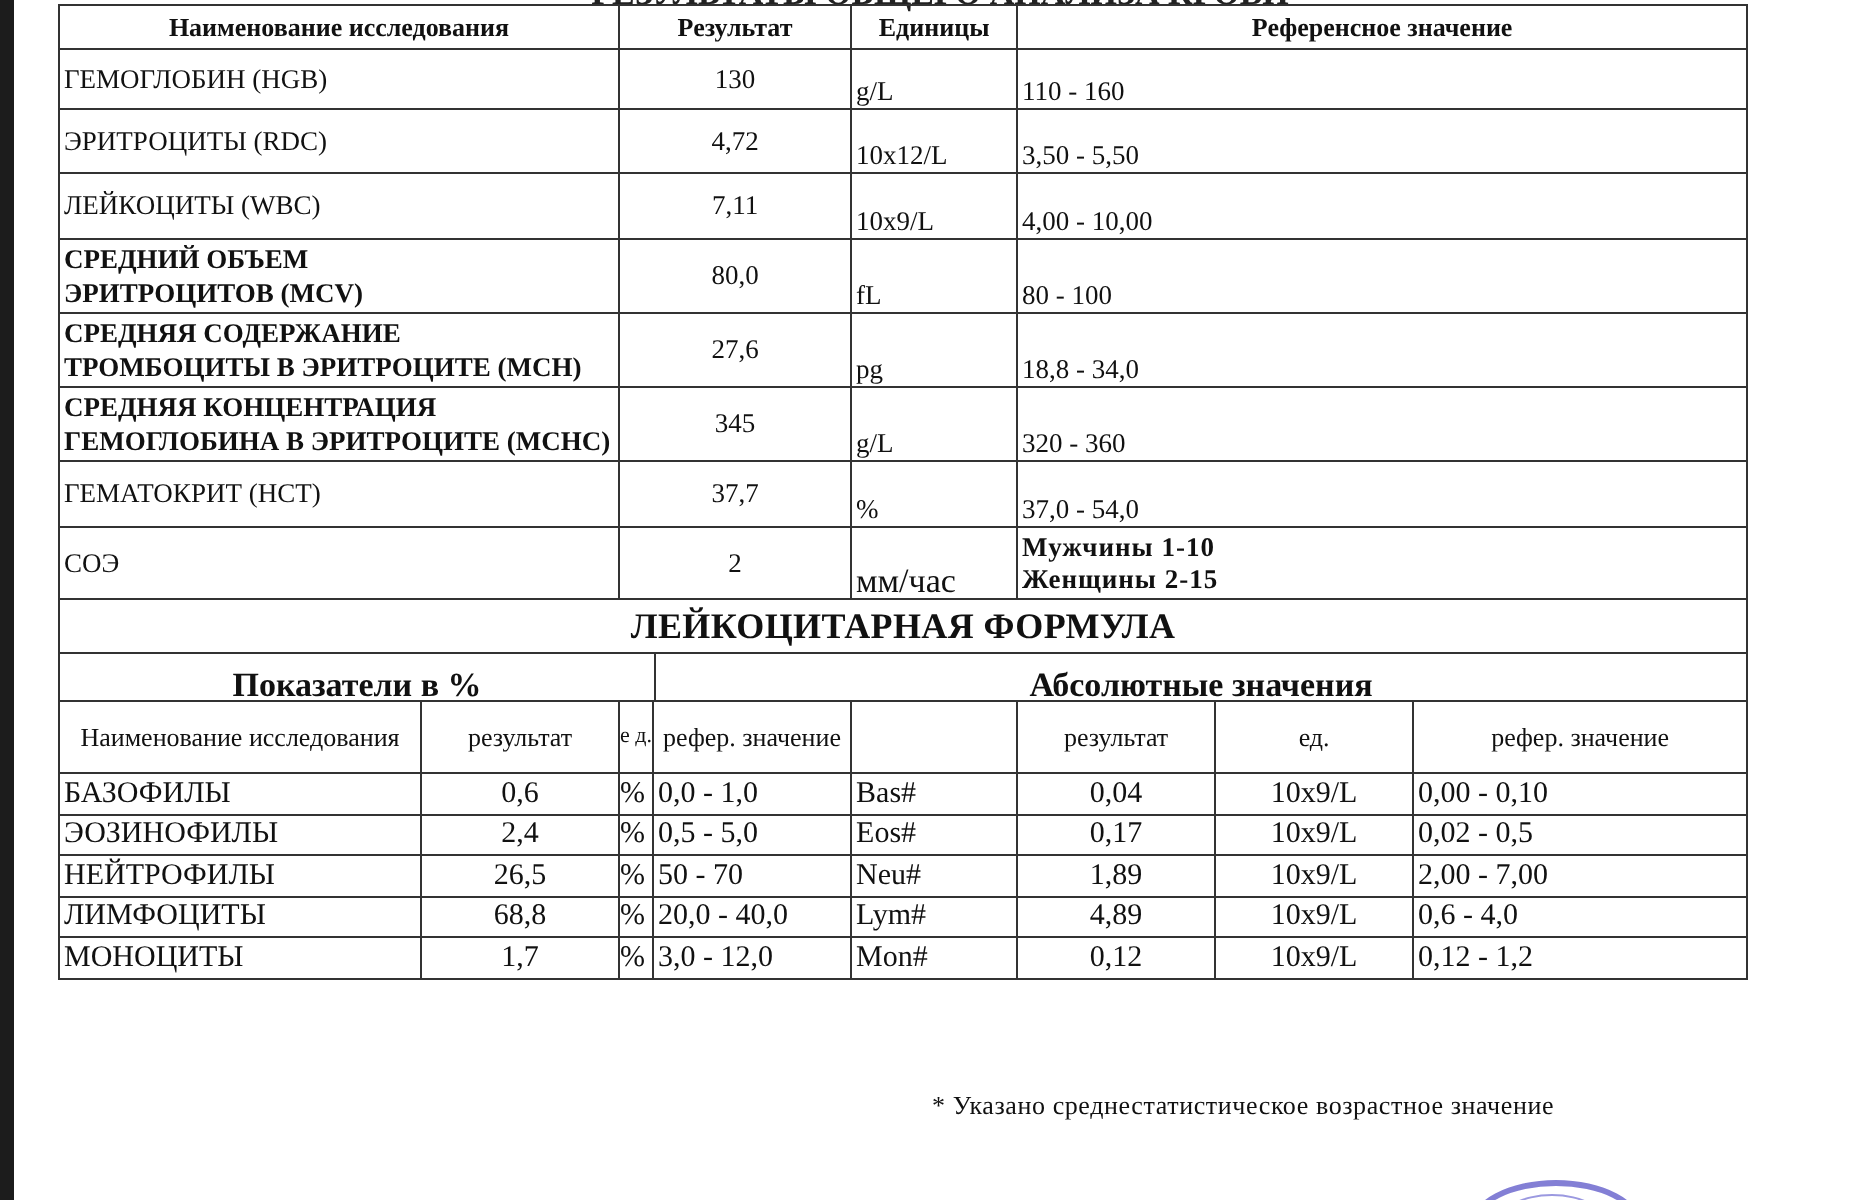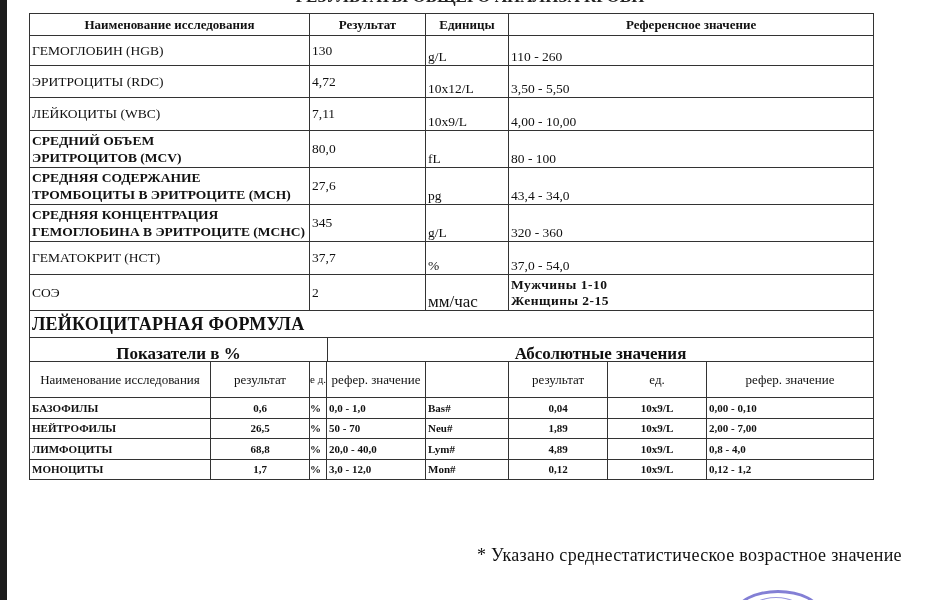--- a/index.html
+++ b/index.html
@@ -7,32 +7,32 @@
     width:935px; height:600px; overflow:hidden; position:relative;
     background:#ffffff;
     font-family:"Liberation Serif","DejaVu Serif",serif;
     color:#111;
   }
   .left-strip { position:absolute; left:0; top:0; width:7px; height:600px; background:#1c1c1c; }
   .title-clip { position:absolute; left:260px; top:-13px; width:420px; height:20px; text-align:center;
     font-size:17px; font-weight:bold; color:#222; white-space:nowrap; overflow:hidden; }
   table { border-collapse:collapse; position:absolute; table-layout:fixed; }
   td { border:1.5px solid #333; padding:0 2px; font-size:13.5px; line-height:14px; overflow:hidden; white-space:nowrap; }
-  #main { left:29px; top:13px; width:844px; }
+  #main { left:29px; top:2px; width:844px; }
   #main th { border:1.5px solid #333; font-size:13px; font-weight:bold; height:20px; padding:0; text-align:center; }
   .c { text-align:center; }
   .unit, .ref { vertical-align:bottom; padding-bottom:1px; }
-  .res { vertical-align:middle; }
+  .res { vertical-align:middle; text-align:center; }
   .name2 { white-space:normal; line-height:17px;font-weight:bold; }
-  .formula-title { text-align:left; font-size:18px; font-weight:bold; height:26px; letter-spacing:0.2px; }
+  .formula-title { text-align:center; font-size:18px; font-weight:bold; height:26px; letter-spacing:0.2px; }
   .sub-h { text-align:center; font-size:17px; font-weight:bold; height:23px; vertical-align:bottom; }
   .col-h { text-align:center; font-size:13px; height:35px; line-height:15px; white-space:normal; }
-  .dr td { height:19.5px; font-size:11px;font-weight:bold; }
+  .dr td { height:19.5px; font-size:15px; }
   .ed-h { font-size:11px; line-height:13px; text-align:right; padding:0; }
-  .footnote { position:absolute; left:477px; top:545px; font-size:18px; letter-spacing:0.3px; white-space:nowrap; }
+  .footnote { position:absolute; left:466px; top:545px; font-size:13px; letter-spacing:0.3px; white-space:nowrap; }
   .stamp { position:absolute; left:735px; top:590px; width:80px; height:40px; border-radius:50%;
     border:3px solid #5a55c8; opacity:0.75; }
   .stamp-inner { position:absolute; left:10px; top:4px; width:54px; height:30px; border-radius:50%; border:1.5px solid #7a77d6; }
 </style>
 </head>
 <body>
 
 <div class="left-strip"></div>
 <div class="title-clip">РЕЗУЛЬТАТЫ ОБЩЕГО АНАЛИЗА КРОВИ</div>
 
@@ -54,21 +54,21 @@
     <th colspan="2" style="width:298px">Наименование исследования</th>
     <th colspan="3">Результат</th>
     <th colspan="2">Единицы</th>
     <th colspan="3">Референсное значение</th>
   </tr>
 
   <tr style="height:30px">
     <td colspan="2">ГЕМОГЛОБИН (HGB)</td>
     <td colspan="3" class="res">130</td>
     <td colspan="2" class="unit">g/L</td>
-    <td colspan="3" class="ref">110 - 260</td>
+    <td colspan="3" class="ref">110 - 160</td>
   </tr>
 
   <tr style="height:32px">
     <td colspan="2">ЭРИТРОЦИТЫ (RDC)</td>
     <td colspan="3" class="res">4,72</td>
     <td colspan="2" class="unit">10x12/L</td>
     <td colspan="3" class="ref">3,50 - 5,50</td>
   </tr>
 
   <tr style="height:33px">
@@ -89,21 +89,21 @@
     <td colspan="3" class="ref">80 - 100</td>
   </tr>
 
   <tr style="height:37px">
     <td colspan="2" class="name2">
           <div>СРЕДНЯЯ СОДЕРЖАНИЕ</div>
           <div>ТРОМБОЦИТЫ В ЭРИТРОЦИТЕ (MCH)</div>
         </td>
     <td colspan="3" class="res">27,6</td>
     <td colspan="2" class="unit">pg</td>
-    <td colspan="3" class="ref">43,4 - 34,0</td>
+    <td colspan="3" class="ref">18,8 - 34,0</td>
   </tr>
 
   <tr style="height:37px">
     <td colspan="2" class="name2">
           <div>СРЕДНЯЯ КОНЦЕНТРАЦИЯ</div>
           <div>ГЕМОГЛОБИНА В ЭРИТРОЦИТЕ (MCHC)</div>
         </td>
     <td colspan="3" class="res">345</td>
     <td colspan="2" class="unit">g/L</td>
     <td colspan="3" class="ref">320 - 360</td>
@@ -148,38 +148,48 @@
     <td>БАЗОФИЛЫ</td>
     <td class="c">0,6</td>
     <td style="padding:0">%</td>
     <td colspan="2">0,0 - 1,0</td>
     <td colspan="2">Bas#</td>
     <td class="c">0,04</td>
     <td class="c">10x9/L</td>
     <td>0,00 - 0,10</td>
   </tr>
   <tr class="dr">
+    <td>ЭОЗИНОФИЛЫ</td>
+    <td class="c">2,4</td>
+    <td style="padding:0">%</td>
+    <td colspan="2">0,5 - 5,0</td>
+    <td colspan="2">Eos#</td>
+    <td class="c">0,17</td>
+    <td class="c">10x9/L</td>
+    <td>0,02 - 0,5</td>
+  </tr>
+  <tr class="dr">
     <td>НЕЙТРОФИЛЫ</td>
     <td class="c">26,5</td>
     <td style="padding:0">%</td>
     <td colspan="2">50 - 70</td>
     <td colspan="2">Neu#</td>
     <td class="c">1,89</td>
     <td class="c">10x9/L</td>
     <td>2,00 - 7,00</td>
   </tr>
   <tr class="dr">
     <td>ЛИМФОЦИТЫ</td>
     <td class="c">68,8</td>
     <td style="padding:0">%</td>
     <td colspan="2">20,0 - 40,0</td>
     <td colspan="2">Lym#</td>
     <td class="c">4,89</td>
     <td class="c">10x9/L</td>
-    <td>0,8 - 4,0</td>
+    <td>0,6 - 4,0</td>
   </tr>
   <tr class="dr">
     <td>МОНОЦИТЫ</td>
     <td class="c">1,7</td>
     <td style="padding:0">%</td>
     <td colspan="2">3,0 - 12,0</td>
     <td colspan="2">Mon#</td>
     <td class="c">0,12</td>
     <td class="c">10x9/L</td>
     <td>0,12 - 1,2</td>

